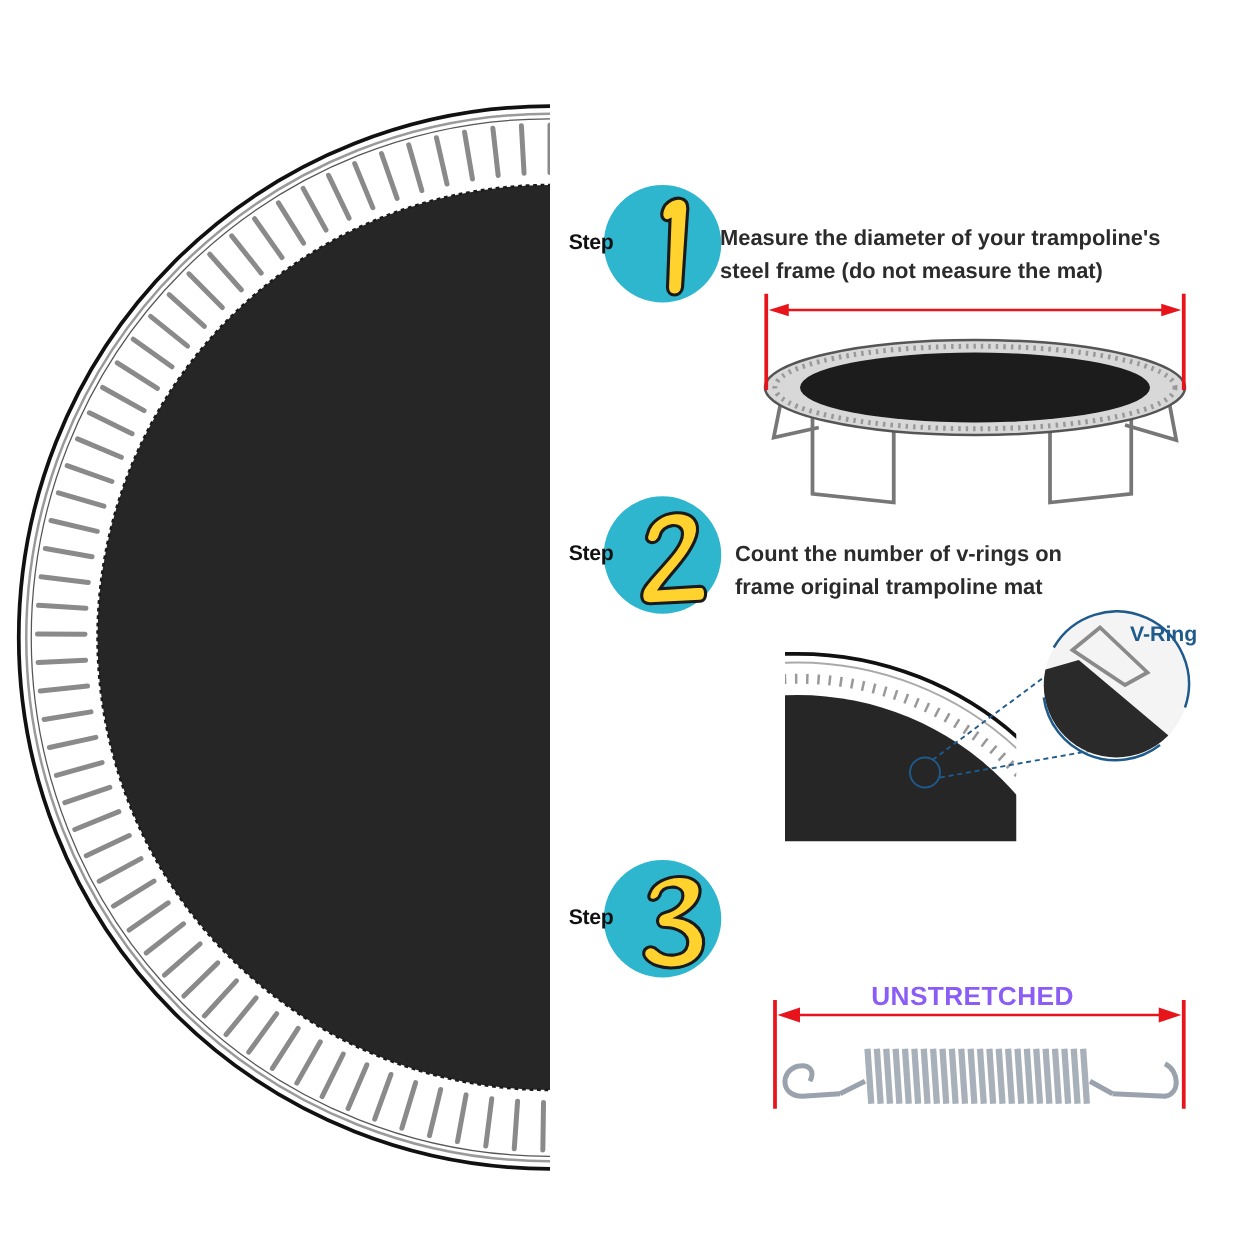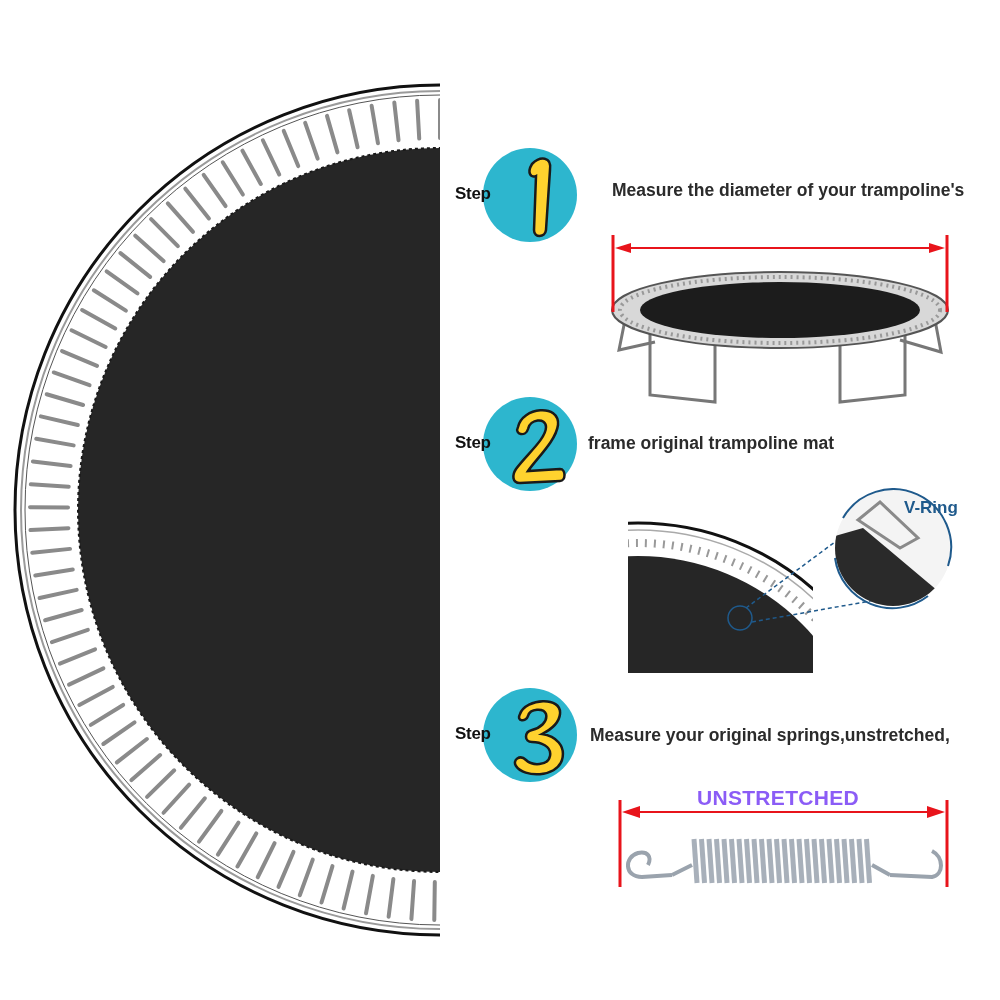--- a/index.html
+++ b/index.html
@@ -90,22 +90,23 @@
   </g>
 </svg>
 
 <div class="step-badge" style="left:455px; top:148px;">
   <div class="step-circle" style="background:#2DB6CE;"></div>
   <div class="step-word">Step</div>
   <svg class="step-num" viewBox="0 0 60 90">
     <path d="M22 14 C30 6 42 6 40 20 L36 80 C35 88 24 88 24 80 L26 26 C22 28 16 24 22 14 Z" fill="#FFD22E" stroke="#1a1a1a" stroke-width="2.5"></path>
   </svg>
 </div>
-<div class="step-text" style="left:612px; top:177px;">
+<div class="step-text" style="left:576px; top:177px;">
   <div>Measure the diameter of your trampoline's</div>
+  <div>steel frame (do not measure the mat)</div>
 </div>
 
 <svg class="abs" style="left:595px; top:230px;" width="370" height="180" viewBox="0 0 370 180">
 
   <g stroke="#777" stroke-width="3" fill="none">
     <path d="M30 90 L24 120 L60 112"></path>
     <path d="M55 100 L55 165 L120 172 L120 112"></path>
     <path d="M245 112 L245 172 L310 165 L310 100"></path>
     <path d="M340 90 L346 122 L305 110"></path>
   </g>
@@ -122,20 +123,21 @@
 </svg>
 
 <div class="step-badge" style="left:455px; top:397px;">
   <div class="step-circle" style="background:#2DB6CE;"></div>
   <div class="step-word">Step</div>
   <svg class="step-num" viewBox="0 0 60 90">
     <path d="M8 28 C12 8 50 4 48 26 C46 42 26 60 18 72 L50 70 C56 70 56 82 50 82 L10 84 C2 84 2 76 6 70 C16 56 36 40 36 28 C36 18 20 20 18 30 C16 38 4 36 8 28 Z" fill="#FFD22E" stroke="#1a1a1a" stroke-width="2.5"></path>
   </svg>
 </div>
 <div class="step-text" style="left:588px; top:430px;">
+  <div>Count the number of v-rings on</div>
   <div>frame original trampoline mat</div>
 </div>
 
 <svg class="abs" style="left:628px; top:488px;" width="340" height="185" viewBox="0 0 340 185">
   <defs>
     <clipPath id="mini">
         <rect x="0" y="0" width="185" height="185"></rect>
       </clipPath>
     <clipPath id="zoomC">
         <circle cx="265" cy="60" r="58"></circle>
@@ -161,21 +163,20 @@
 <div class="vring-label" style="left:904px; top:498px;">V-Ring</div>
 
 <div class="step-badge" style="left:455px; top:688px;">
   <div class="step-circle" style="background:#2DB6CE;"></div>
   <div class="step-word">Step</div>
   <svg class="step-num" viewBox="0 0 60 90">
     <path d="M10 24 C16 8 52 6 50 24 C49 34 40 40 32 44 C46 46 56 56 52 70 C46 88 14 88 6 76 C2 70 10 64 16 70 C22 76 38 76 40 66 C42 56 30 52 22 52 C14 52 14 42 22 40 C30 38 38 32 36 24 C34 18 20 18 18 26 C16 32 6 32 10 24 Z" fill="#FFD22E" stroke="#1a1a1a" stroke-width="2.5"></path>
   </svg>
 </div>
 <div class="step-text" style="left:590px; top:722px;">
-  <div>Measure your original springs,unstretched,</div>
 </div>
 
 <div class="unstretched" style="left:697px; top:786px;">UNSTRETCHED</div>
 
 <svg class="abs" style="left:610px; top:795px;" width="350" height="100" viewBox="0 0 350 100">
   <line x1="10" y1="5" x2="10" y2="92" stroke="#E8141B" stroke-width="3"></line>
   <line x1="337" y1="5" x2="337" y2="92" stroke="#E8141B" stroke-width="3"></line>
   <line x1="20" y1="17" x2="328" y2="17" stroke="#E8141B" stroke-width="2"></line>
   <polygon points="12,17 30,11 30,23" fill="#E8141B"></polygon>
   <polygon points="335,17 317,11 317,23" fill="#E8141B"></polygon>

